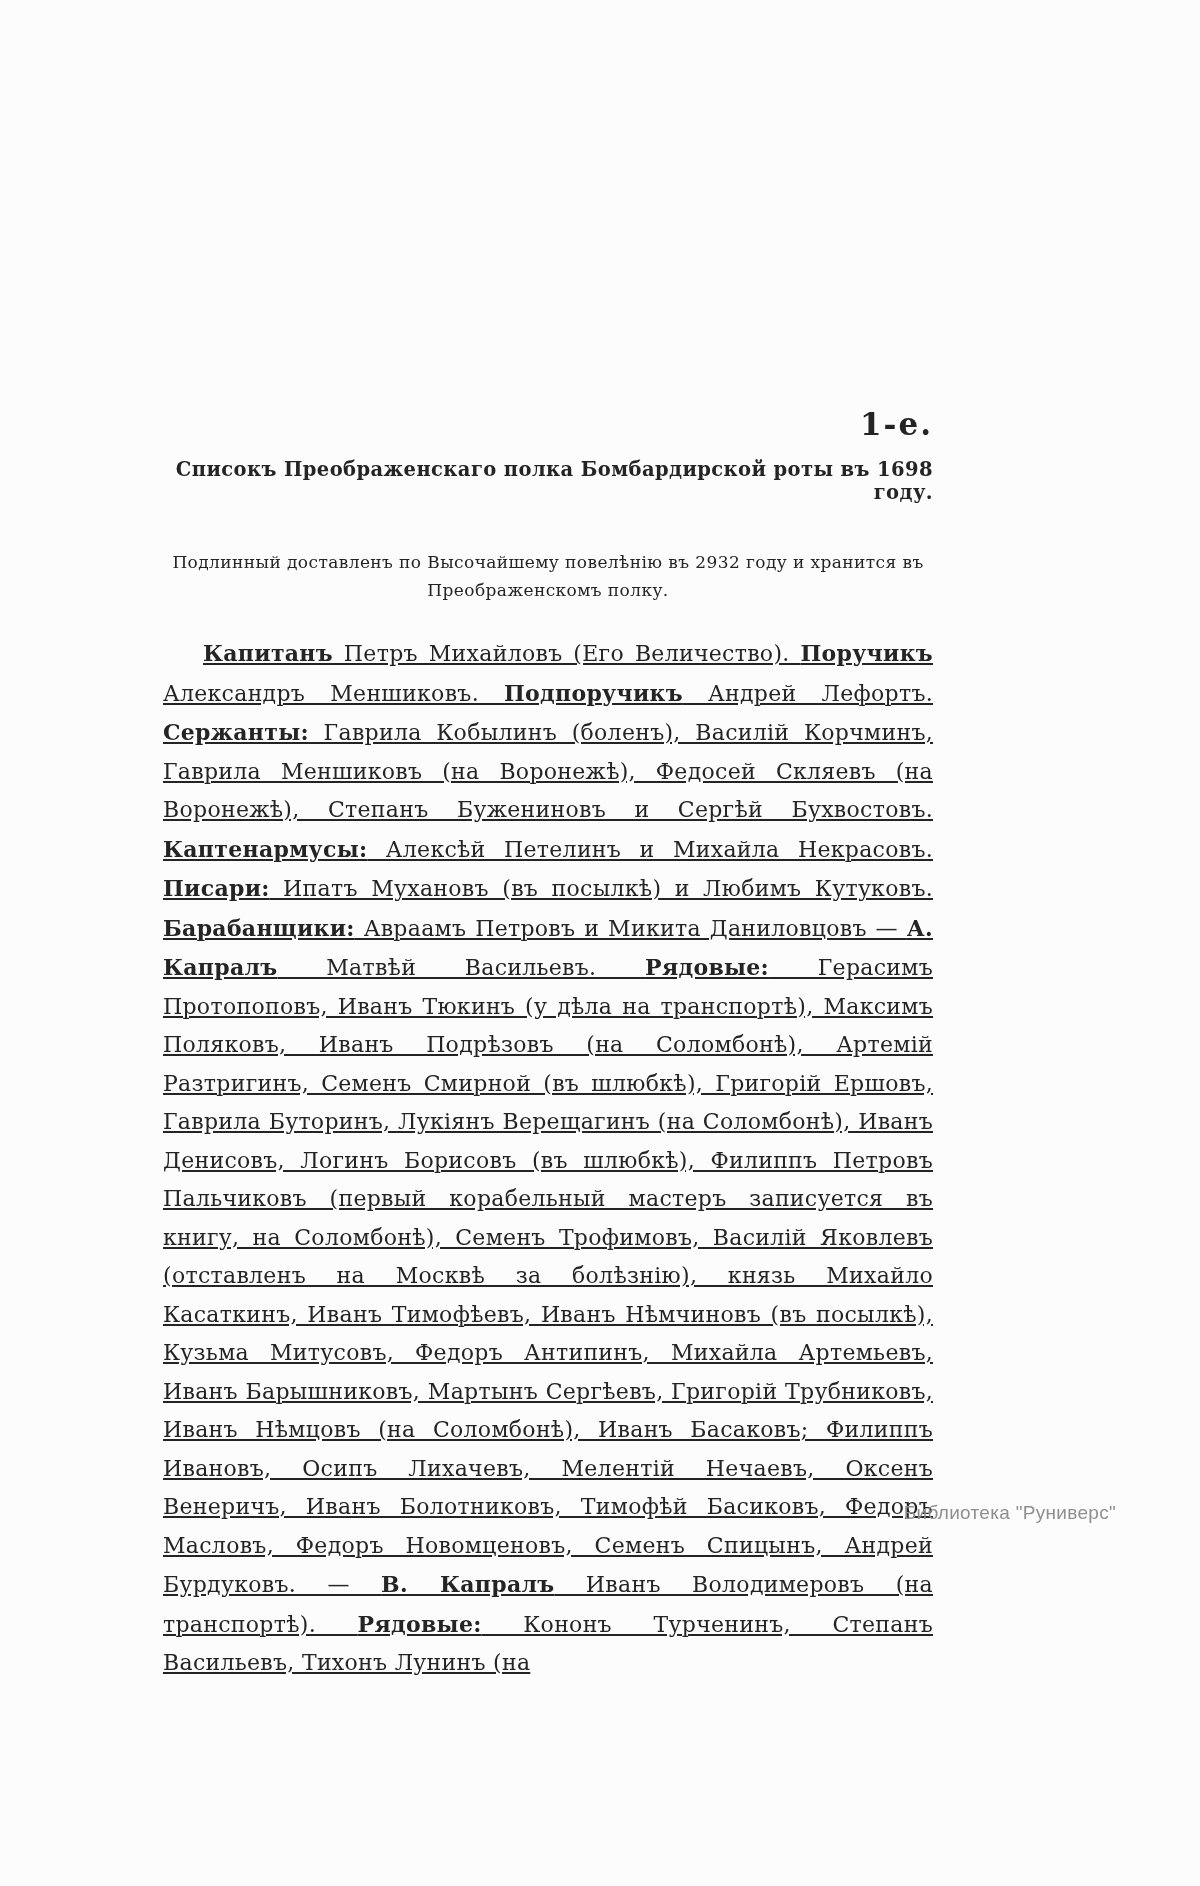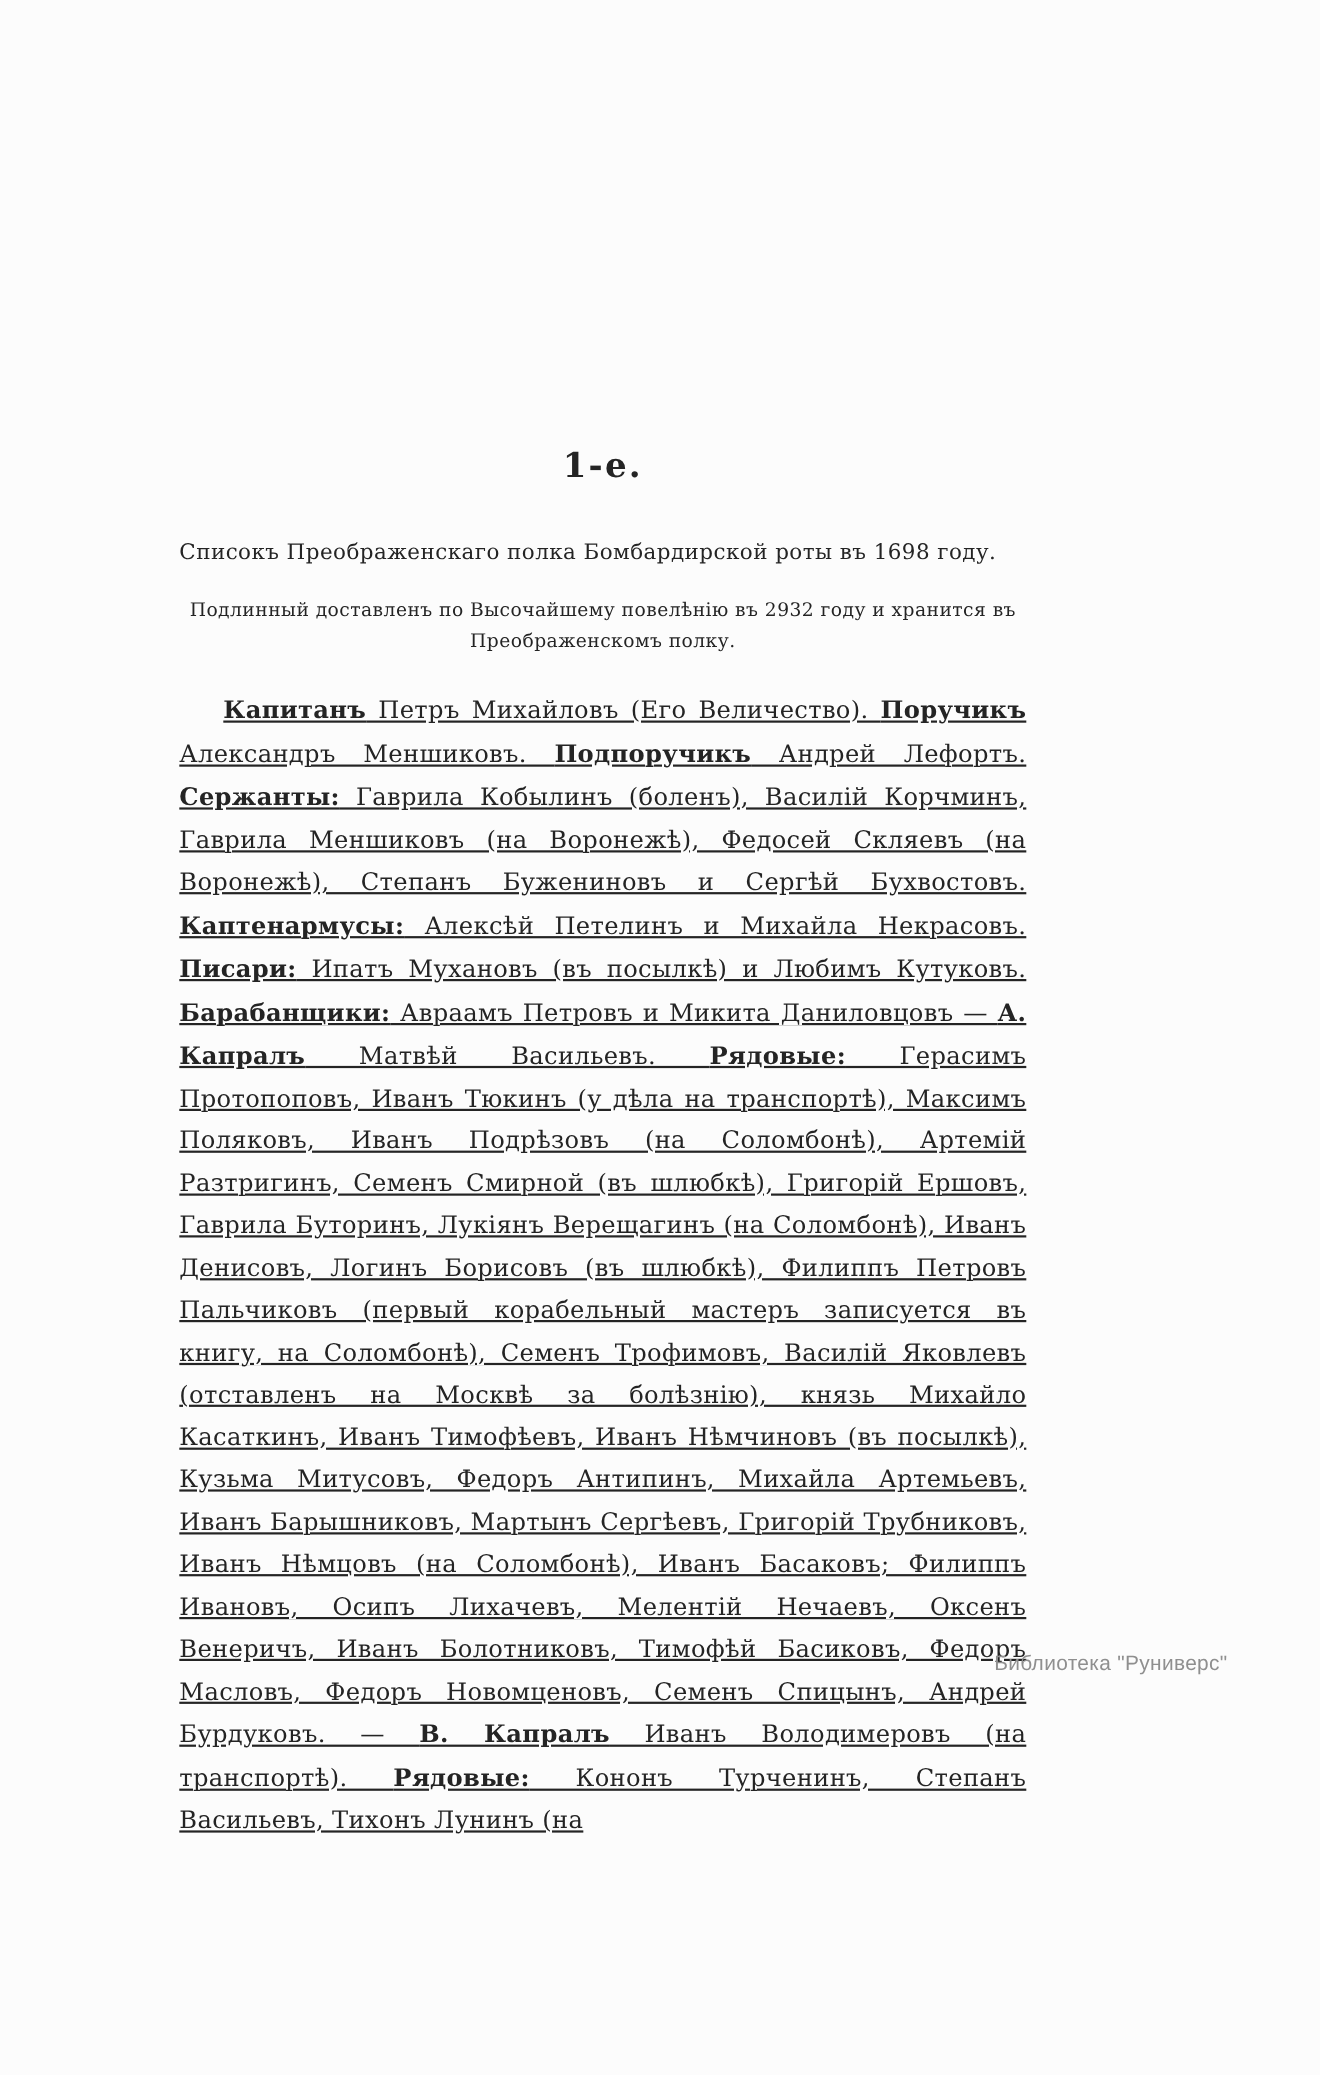--- a/index.html
+++ b/index.html
@@ -20,32 +20,32 @@
     height: 1886px;
     background: #fcfcfc;
   }
   .content {
     position: absolute;
     left: 163px;
     top: 406px;
     width: 770px;
   }
   .section-number {
-    text-align: center;
+    text-align: right;
     font-size: 31px;
     font-weight: bold;
     letter-spacing: 2px;
-    margin-bottom: 48px;
+    margin-bottom: 16px;
   }
   .doc-title {
-    text-align: left;
+    text-align: right;
     font-size: 19.5px;
-    font-weight: normal;
+    font-weight: bold;
     letter-spacing: 0.4px;
-    margin-bottom: 28px;
+    margin-bottom: 44px;
   }
   .doc-subtitle {
     text-align: center;
     font-size: 17px;
     line-height: 28px;
     letter-spacing: 0.4px;
     margin-bottom: 30px;
     padding: 0 6px;
   }
   .body-text {

